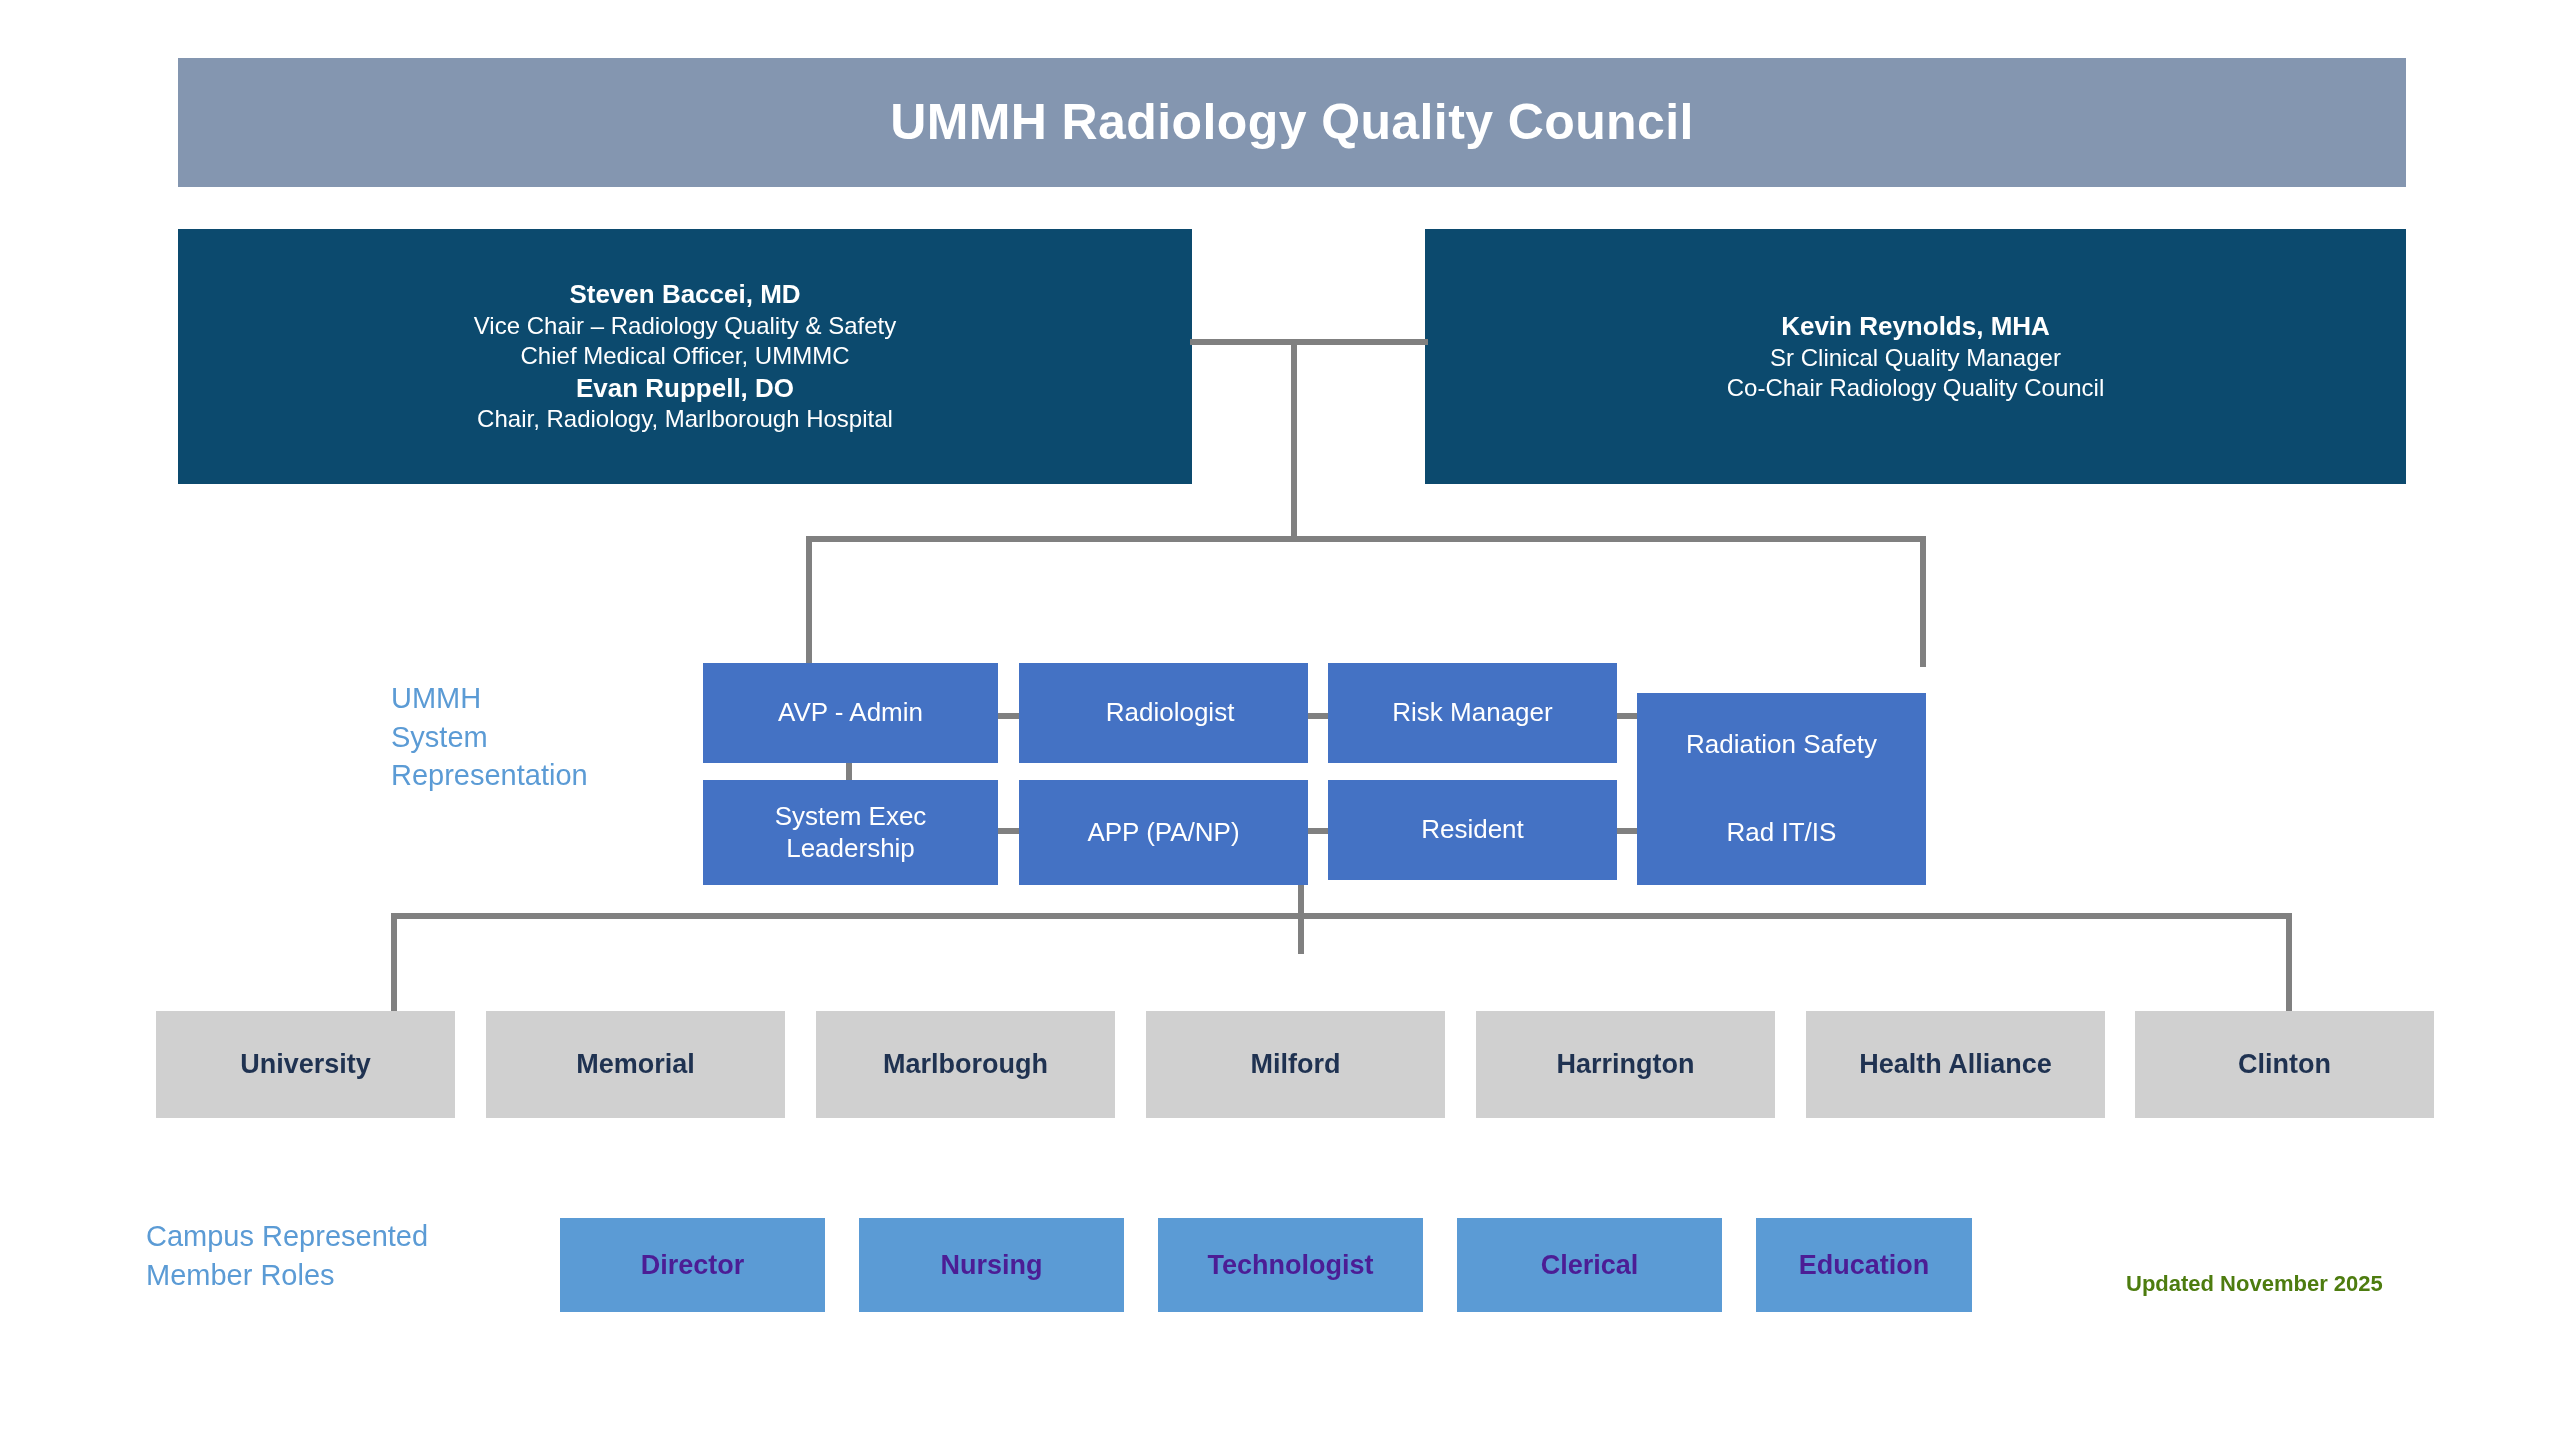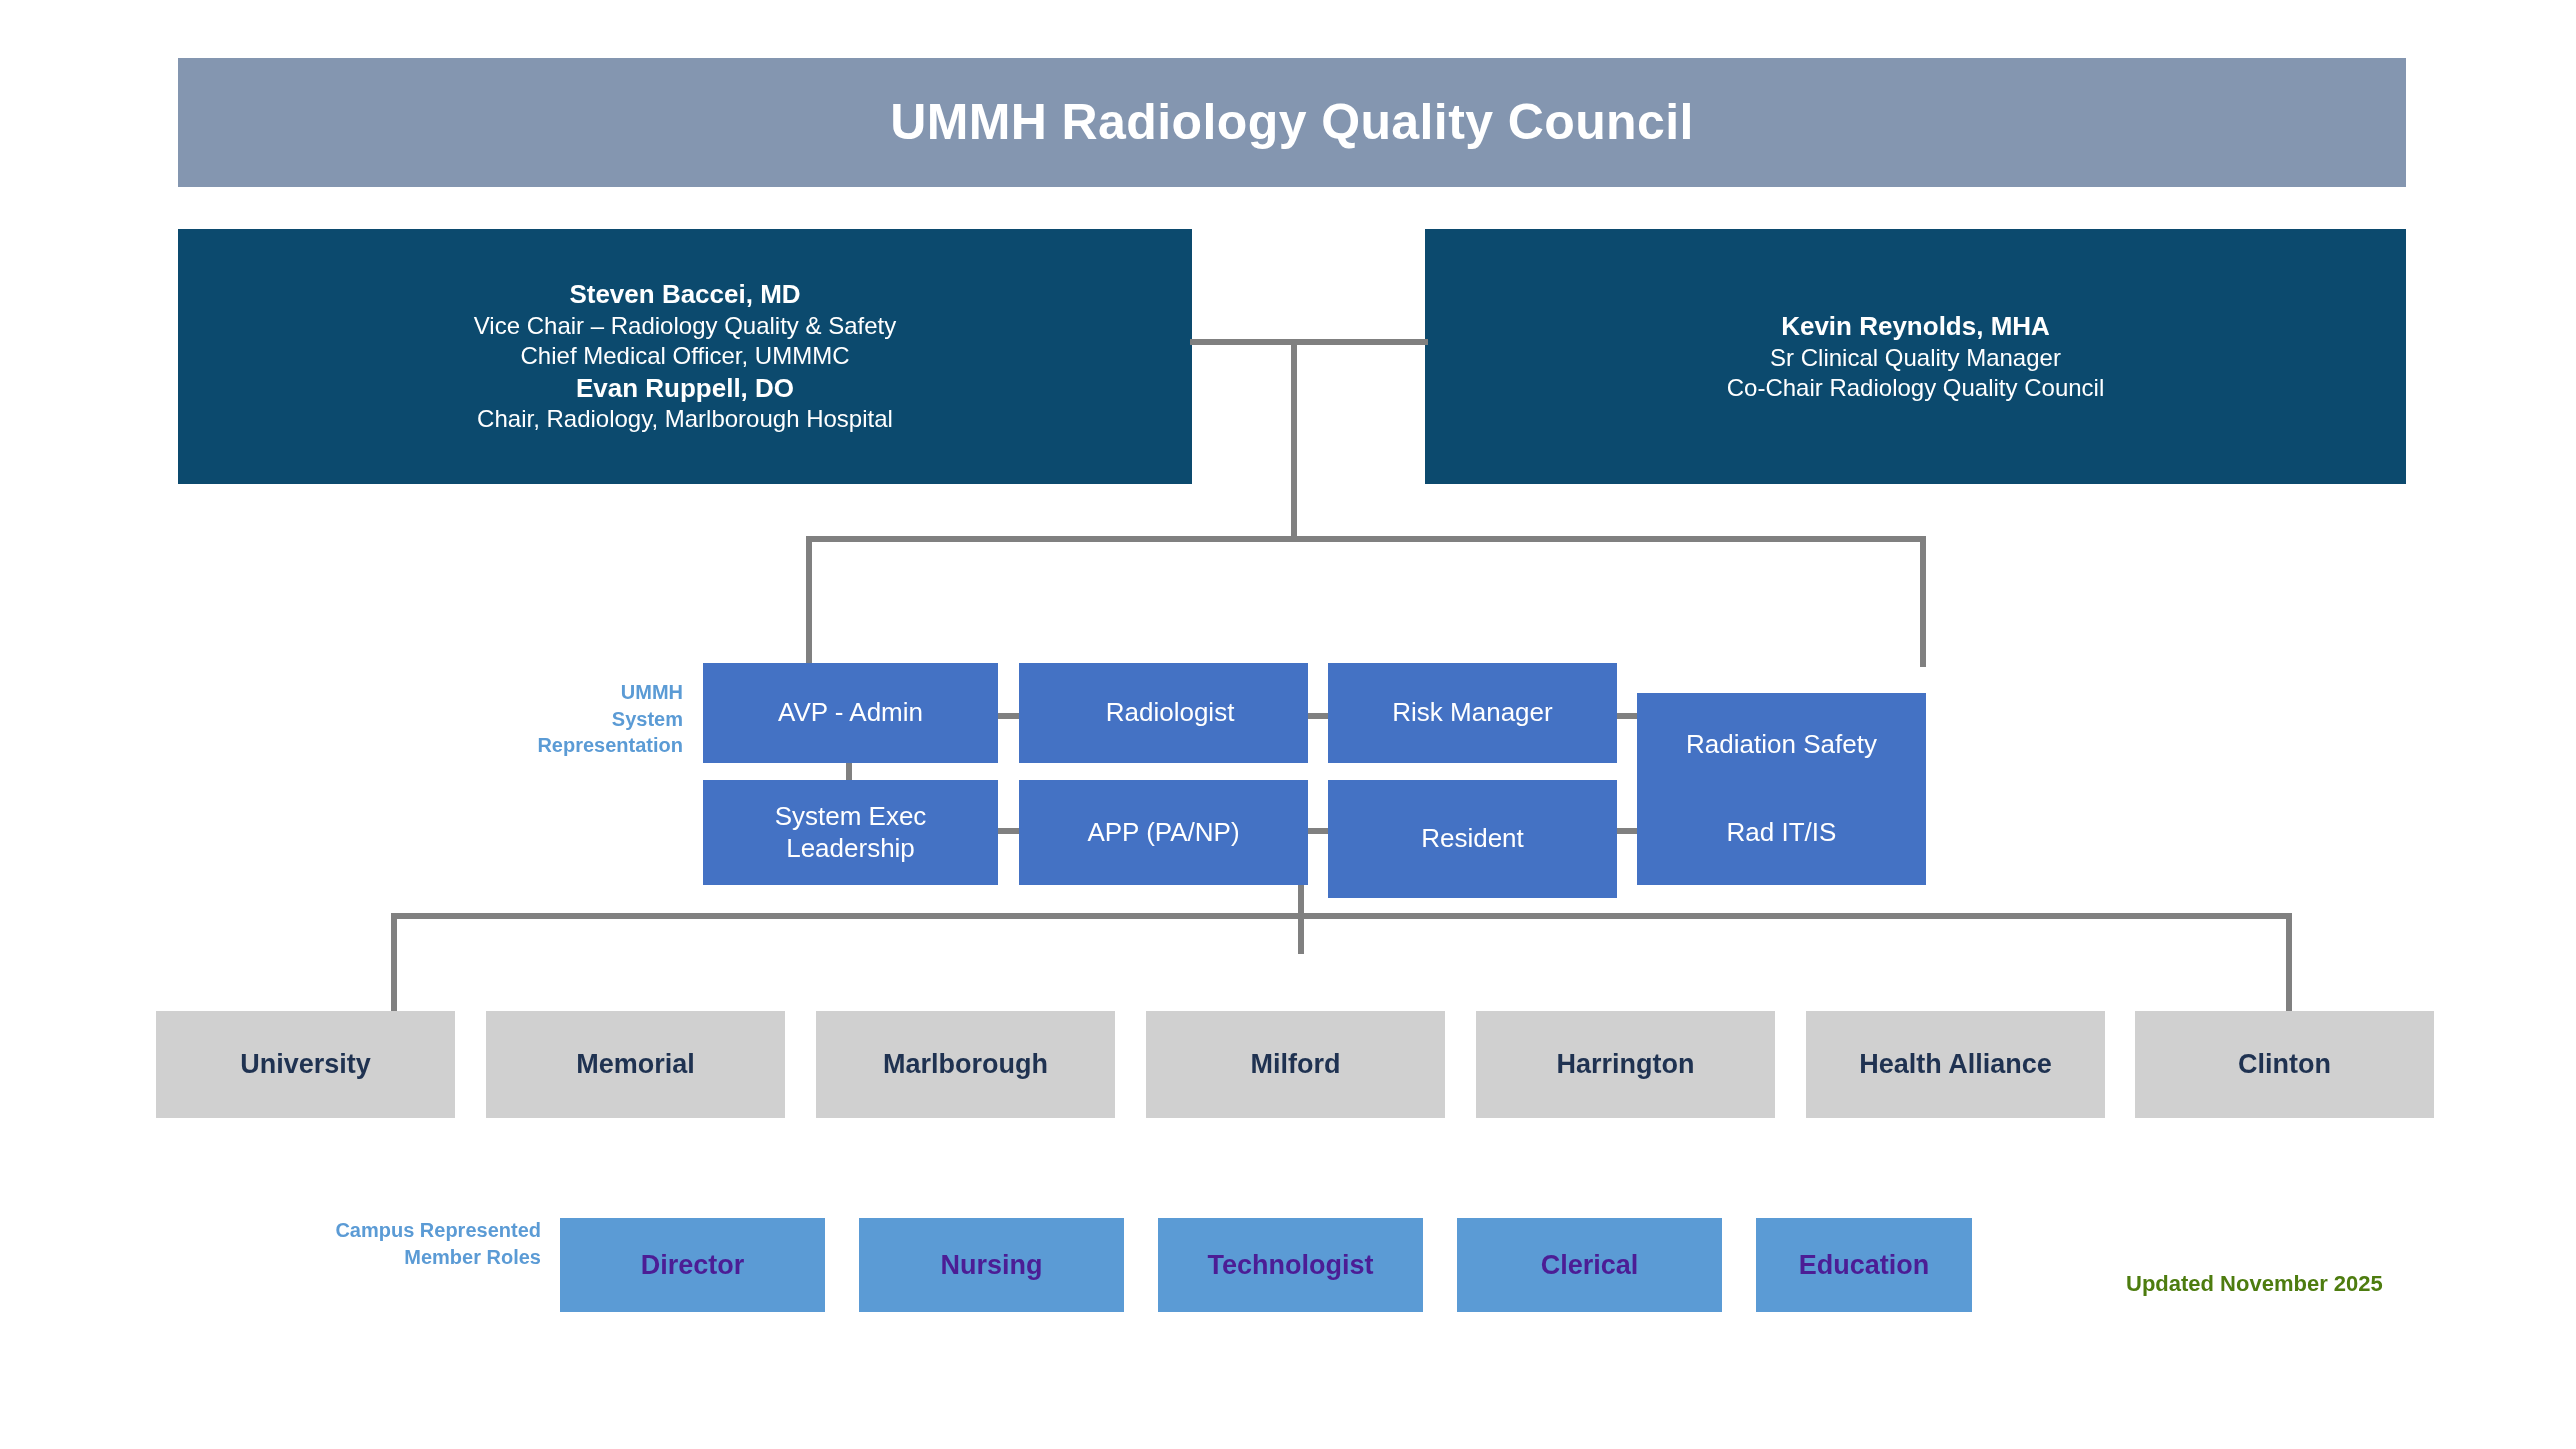--- a/index.html
+++ b/index.html
@@ -81,24 +81,24 @@
     position: absolute;
     background: #808080;
   }
   .line-h { height: 6px; }
   .line-v { width: 6px; }
 
   
   .side-label {
     position: absolute;
     color: #5B9BD5;
-    font-size: 20px;
+    font-size: 29px;
     line-height: 1.33;
-    text-align: right;
-    font-weight: bold;
+    text-align: left;
+    font-weight: normal;
   }
   #system-rep-label {
     left: 391px;
     top: 679px;
     width: 292px;
   }
   #member-roles-label {
     left: 146px;
     top: 1217px;
     width: 395px;
@@ -218,21 +218,21 @@
     <div>Representation</div>
   </div>
 
   <div class="grid-box" style="left:703px; top:663px; width:295px; height:100px;">AVP - Admin</div>
   <div class="grid-box" style="left:1019px; top:663px; width:289px; height:100px;padding-left:20px;">Radiologist</div>
   <div class="grid-box" style="left:1328px; top:663px; width:289px; height:100px;">Risk Manager</div>
   <div class="grid-box" style="left:1637px; top:663px; width:289px; height:104px;margin-top:30px;">Radiation Safety</div>
 
   <div class="grid-box" style="left:703px; top:780px; width:295px; height:105px;">System Exec Leadership</div>
   <div class="grid-box" style="left:1019px; top:780px; width:289px; height:105px;">APP (PA/NP)</div>
-  <div class="grid-box" style="left:1328px; top:780px; width:289px; height:118px;">Resident</div>
+  <div class="grid-box" style="left:1328px; top:780px; width:289px; height:100px;">Resident</div>
   <div class="grid-box" style="left:1637px; top:780px; width:289px; height:105px;">Rad IT/IS</div>
 
   <div class="campus-box" style="left:156px; width:299px;">University</div>
   <div class="campus-box" style="left:486px; width:299px;">Memorial</div>
   <div class="campus-box" style="left:816px; width:299px;">Marlborough</div>
   <div class="campus-box" style="left:1146px; width:299px;">Milford</div>
   <div class="campus-box" style="left:1476px; width:299px;">Harrington</div>
   <div class="campus-box" style="left:1806px; width:299px;">Health Alliance</div>
   <div class="campus-box" style="left:2135px; width:299px;">Clinton</div>
 

